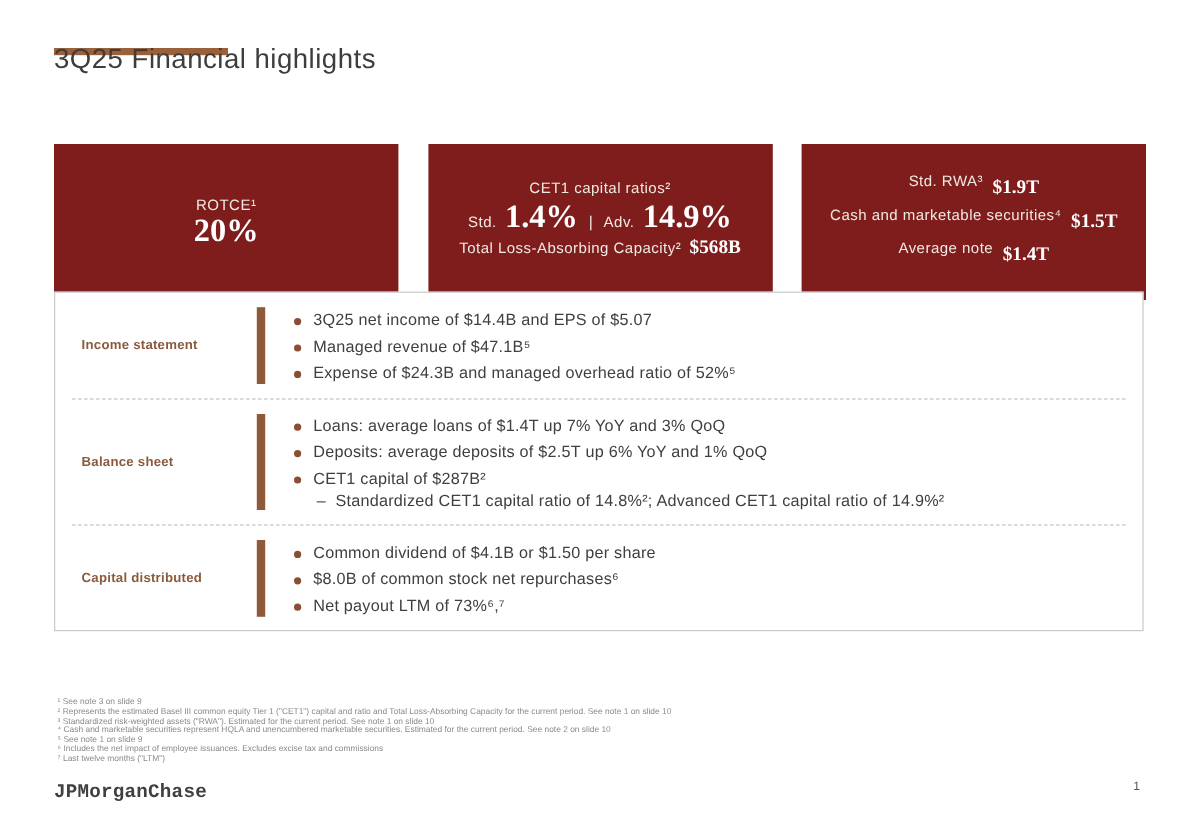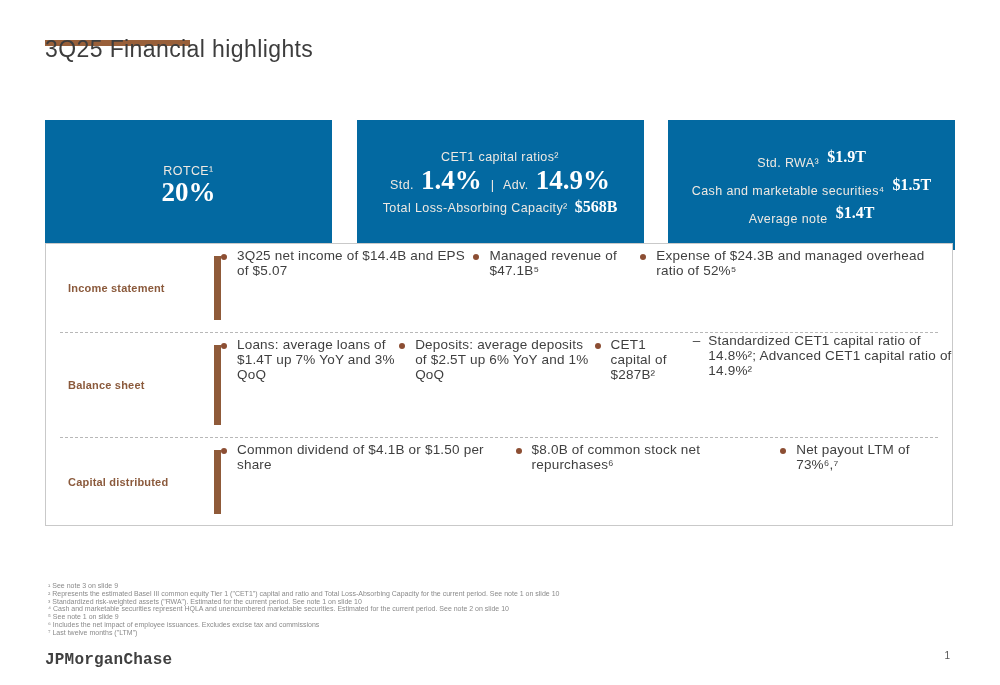--- a/index.html
+++ b/index.html
@@ -4,42 +4,42 @@
 <style>
   html,body{margin:0;padding:0;background:#fff;}
   .slide{position:relative;width:1000px;height:685px;background:#ffffff;overflow:hidden;
          font-family:"Liberation Sans","DejaVu Sans",sans-serif;}
 
   .accent-bar{position:absolute;left:45px;top:40px;width:145px;height:6px;background:#99603A;}
   .title{position:absolute;left:45px;top:36px;font-size:23px;font-weight:400;color:#3D3D3D;letter-spacing:0.4px;}
 
   
   .boxes{position:absolute;left:45px;top:120px;width:910px;height:100px;display:flex;justify-content:space-between;}
-  .mbox{width:287px;height:130px;background:#0369a1;color:#fff;display:flex;flex-direction:column;
+  .mbox{width:287px;height:130px;background:#7f1d1d;color:#fff;display:flex;flex-direction:column;
         align-items:center;justify-content:center;text-align:center;}
   .mlabel{font-size:12.5px;color:#EFE9E2;letter-spacing:0.4px;}
   .serifval{font-family:"Liberation Serif","DejaVu Serif",serif;font-weight:700;color:#fff;}
   .v27{font-size:27px;line-height:28px;}
   .v24{font-size:16px;line-height:26px;}
   .bline{display:flex;align-items:baseline;justify-content:space-between;}
   .bline .mlabel{margin-right:7px;}
   .divider{font-size:13px;color:#EFE9E2;margin:0 9px;}
   .b2l1{margin-bottom:2px;}
-  .b3row{display:flex;align-items:flex-end;justify-content:center;margin:1px 0;}
+  .b3row{display:flex;align-items:flex-start;justify-content:center;margin:1px 0;}
   .b3row .mlabel{margin-right:8px;}
 
   
   .panel{position:absolute;left:45px;top:243px;width:908px;height:283px;border:1px solid #C9C9C9;background:#fff;box-sizing:border-box;}
   .srow{display:flex;}
   .h1{height:88px;} .h2{height:104px;} .h3{height:88px;}
   .sep{border-top:1px dashed #B8B8B8;margin:0 14px;height:0;}
   .slabel{width:168px;display:flex;align-items:center;padding-left:22px;box-sizing:border-box;
           font-weight:700;font-size:11px;color:#8B5A3C;letter-spacing:0.2px;}
   .sbar{width:7px;background:#8F5A39;margin:12px 0;flex-shrink:0;}
-  .sbullets{flex:1;display:flex;flex-direction:row;justify-content:center;}
+  .sbullets{flex:1;display:flex;flex-direction:column;justify-content:center;padding-left:24px;}
   .bullet{display:flex;margin:3.5px 0;}
   .dot{width:6px;height:6px;border-radius:50%;background:#8C4E33;margin:6px 10px 0 0;flex-shrink:0;}
   .btext{font-size:13.5px;line-height:15px;color:#3F3F3F;letter-spacing:0.2px;}
   .sub{display:flex;margin:0 0 2px 19px;}
   .dash{font-size:13.5px;color:#3F3F3F;margin-right:8px;line-height:15px;}
 
   
   .footnotes{position:absolute;left:48px;top:582px;width:860px;font-size:7px;line-height:7.8px;color:#8A8A8A;}
 
   .logo{position:absolute;left:45px;top:651px;font-family:Liberation Mono, monospace;

